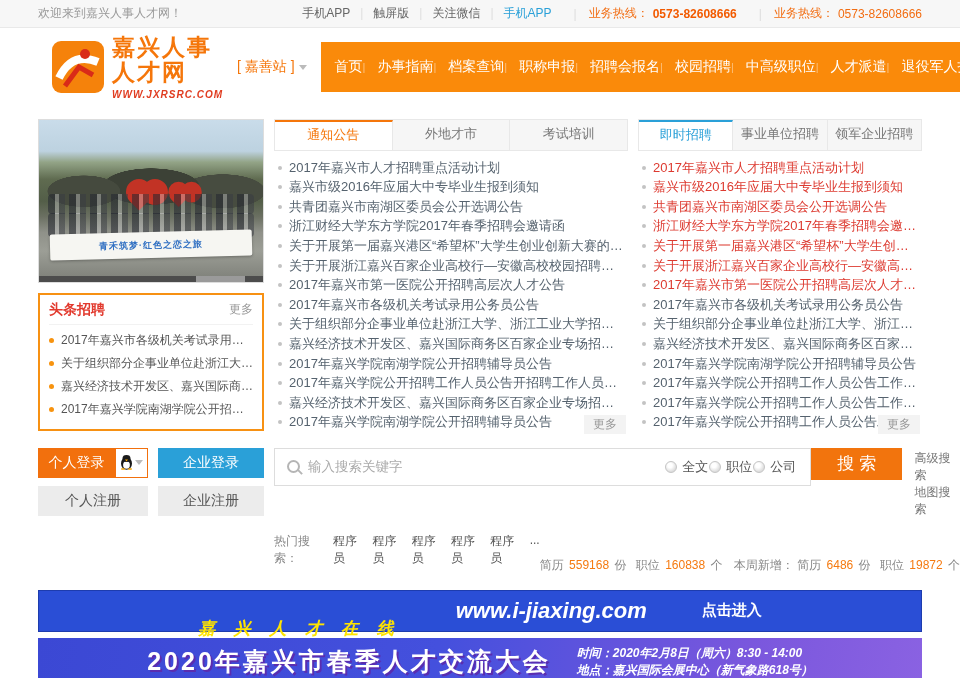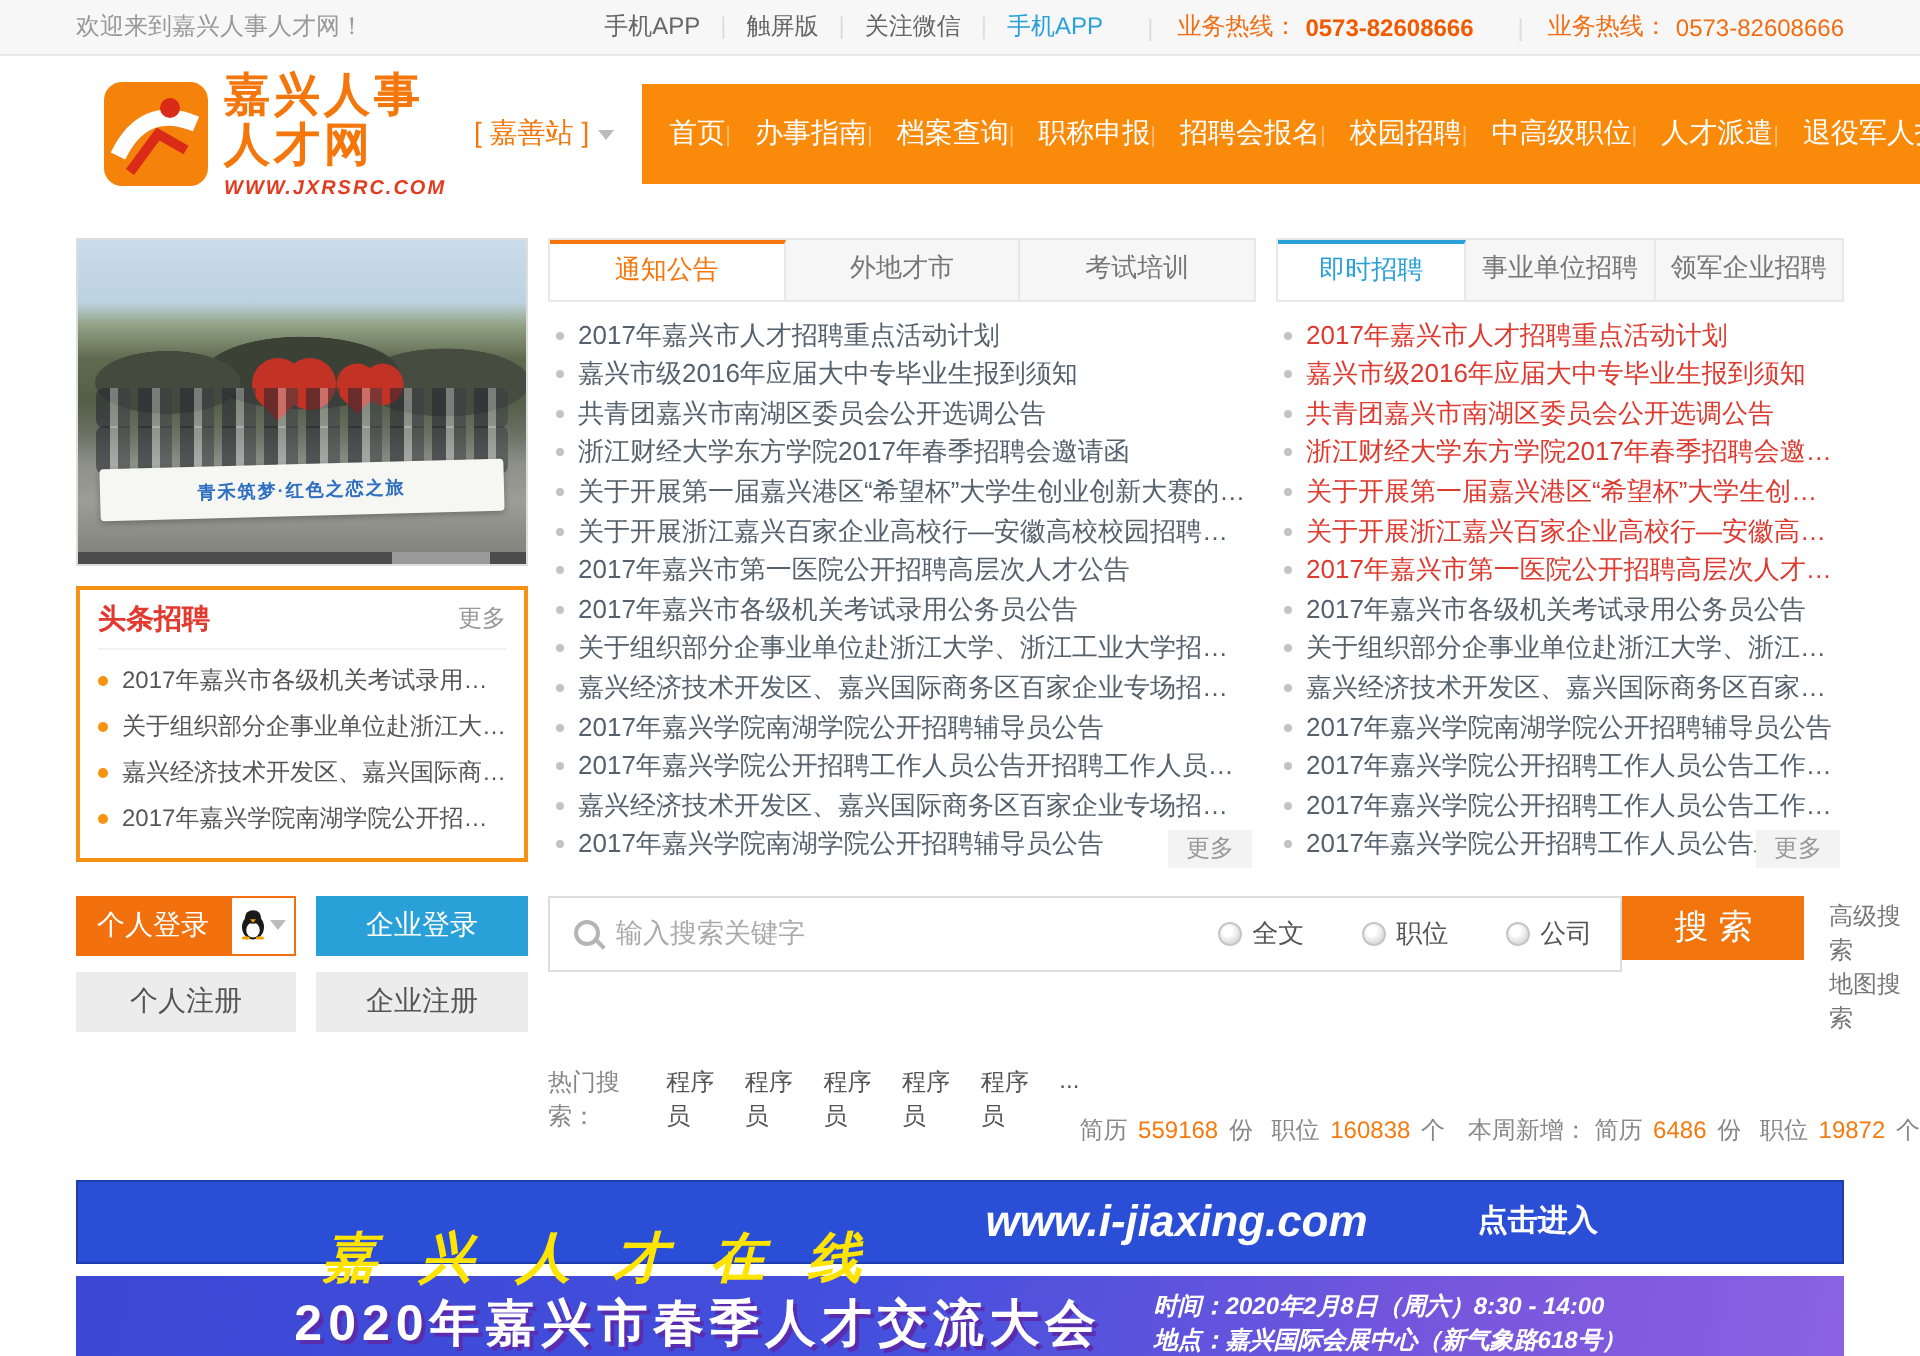--- a/index.html
+++ b/index.html
@@ -96,36 +96,36 @@
   .btn-company { background:#2aa0d8; color:#fff; }
   .btn-reg { background:#ececec; color:#555; }
 
   .search-zone { flex:1; }
   .search-line { display:flex; align-items:flex-start; }
   .search-box { display:flex; align-items:center; border:1px solid #ddd; background:#fff; height:38px; width:566px; }
   .mag { width:13px; height:13px; border:2px solid #b5b5b5; border-radius:50%; position:relative; margin:0 8px 0 12px; flex:0 0 auto; }
   .mag::after { content:""; position:absolute; width:6px; height:2px; background:#b5b5b5; transform:rotate(45deg); right:-5px; bottom:-2px; }
   .search-input { border:none; outline:none; flex:1; font-size:13.5px; color:#333; font-family:inherit; }
   .search-input::placeholder { color:#aaa; }
-  .radio-group { display:flex; align-items:flex-end; gap:29px; margin-right:14px; }
+  .radio-group { display:flex; align-items:flex-end; gap:1px; margin-right:14px; }
   .radio { display:flex; align-items:center; gap:5px; font-size:13px; color:#555; cursor:pointer; white-space:nowrap; }
   .radio-dot { width:12px; height:12px; border-radius:50%; border:1px solid #c5c5c5; background:radial-gradient(circle at 40% 35%, #fff 25%, #ddd 70%); }
   .search-btn { width:96px; height:32px; background:#f2740d; color:#fff; font-size:17px; letter-spacing:5px; border:none; cursor:pointer; font-family:inherit; padding-left:5px; }
   .adv-links { margin-left:12px; font-size:12px; color:#777; line-height:17px; padding-top:2px; }
   .adv-links div { cursor:pointer; }
   .hot-line { display:flex; justify-content:space-between; align-items:center; margin-top:9px; font-size:12px; }
   .hot-left { display:flex; align-items:center; color:#888; }
   .hot-terms { display:flex; gap:7px; margin-left:4px; }
   .hot-terms li { color:#555; cursor:pointer; }
   .stats { color:#888; white-space:nowrap;margin-top:30px; }
   .stats b { color:#f57a10; font-weight:normal; margin:0 2px; }
 
   
   .banner1 { margin-top:16px; height:42px; background:#2a4ed6; border:1px solid #1d3cae; display:flex; align-items:center; justify-content:center; gap:55px; cursor:pointer; }
-  .banner1 .b1-title { color:#ffe400; font-size:27px; font-weight:bold; font-style:italic; letter-spacing:7px;margin-top:36px; }
+  .banner1 .b1-title { color:#ffe400; font-size:17px; font-weight:bold; font-style:italic; letter-spacing:7px;margin-top:36px; }
   .banner1 .b1-url { color:#fff; font-size:22px; font-weight:bold; font-style:italic; }
   .banner1 .b1-cta { color:#fff; font-size:15px; font-weight:bold; }
 
   .banner2 { margin-top:6px; height:48px; background:linear-gradient(100deg,#3b48d4 0%,#4450dd 45%,#7a57dd 80%,#8a62e2 100%); display:flex; align-items:center; justify-content:center; gap:26px; cursor:pointer; }
   .b2-title { color:#fff; font-size:25px; font-weight:bold; letter-spacing:3px; text-shadow:2px 2px 0 #5a2db0; white-space:nowrap; }
   .b2-info { color:#fff; font-size:12px; font-style:italic; font-weight:bold; line-height:17px; white-space:nowrap; }
 </style>
 </head>
 <body>
 

